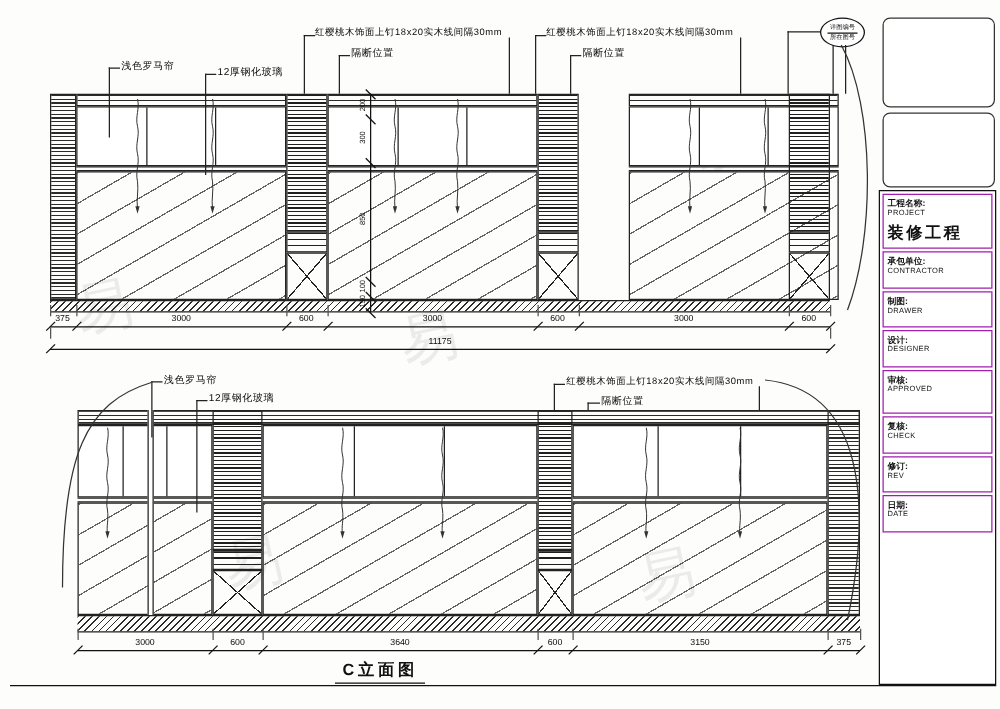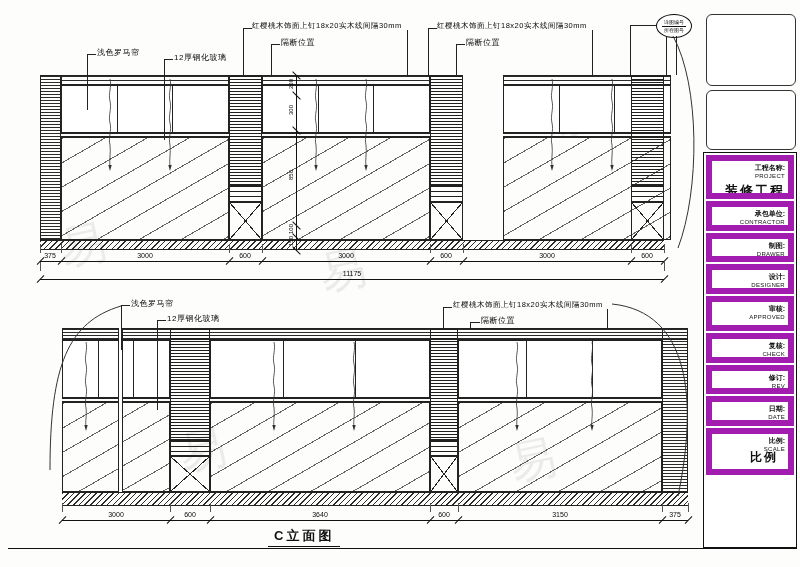--- a/index.html
+++ b/index.html
@@ -51,21 +51,21 @@
   .vlab{position:absolute;left:-2px;font-size:6px;transform:rotate(-90deg);white-space:nowrap;color:#090909;}
   
   .callout{position:absolute;width:34px;height:22px;border:1px solid #111;border-radius:50%;
            display:flex;flex-direction:column;align-items:center;justify-content:center;font-size:5px;line-height:1.4;background:#fff;}
   .callout span:first-child{border-bottom:1px solid #111;padding:0 2px;}
   
   .etitle{position:absolute;font-size:13px;font-weight:bold;letter-spacing:3px;border-bottom:1.5px solid #111;padding:0 6px 1px;}
   
   .tb-box{position:absolute;border:1px solid #333;border-radius:6px;background:#fff;}
   .tblock{position:absolute;border:1.5px solid #111;box-sizing:border-box;padding:2px;background:#fff;}
-  .trow{position:relative;border:6px solid #a21caf;box-sizing:border-box;margin-bottom:2px;padding:2px 3px;overflow:hidden;text-align:right;}
+  .trow{position:relative;border:1px solid #a21caf;box-sizing:border-box;margin-bottom:2px;padding:2px 3px;overflow:hidden;}
   .tlab{font-size:7px;font-weight:bold;display:block;}
   .ten{font-size:6px;display:block;letter-spacing:.3px;}
   .tbig{font-size:13px;font-weight:bold;letter-spacing:2px;display:block;margin-top:3px;}
   .tbig2{position:absolute;right:10px;bottom:3px;font-size:12px;font-weight:bold;letter-spacing:2px;}
   .curves{position:absolute;left:0;top:0;pointer-events:none;}
   .sline{position:absolute;background:#111;}
 </style>
 </head>
 <body>
 
@@ -368,20 +368,15 @@
       <span class="ten">CHECK</span>
     </div>
     <div class="trow" style="height:29px;">
       <span class="tlab">修订:</span>
       <span class="ten">REV</span>
     </div>
     <div class="trow" style="height:30px;">
       <span class="tlab">日期:</span>
       <span class="ten">DATE</span>
     </div>
-    <div class="trow" style="height:47px;margin-bottom:0;">
-      <span class="tlab">比例:</span>
-      <span class="ten">SCALE</span>
-      <span class="tbig2">比例</span>
-    </div>
   </div>
 
 </div>
 
 </body></html>

